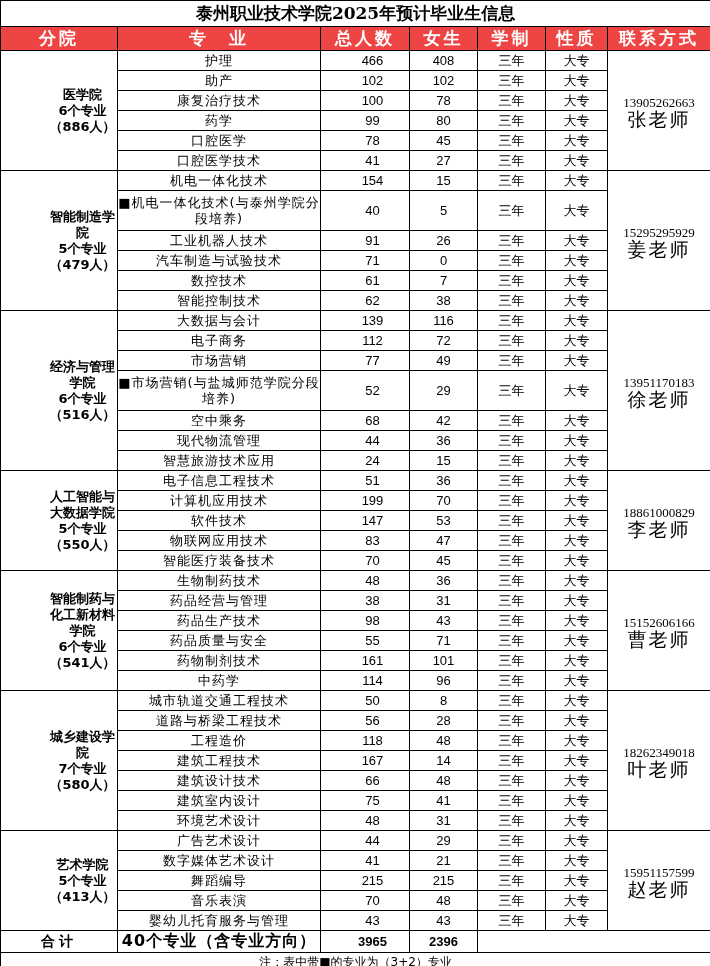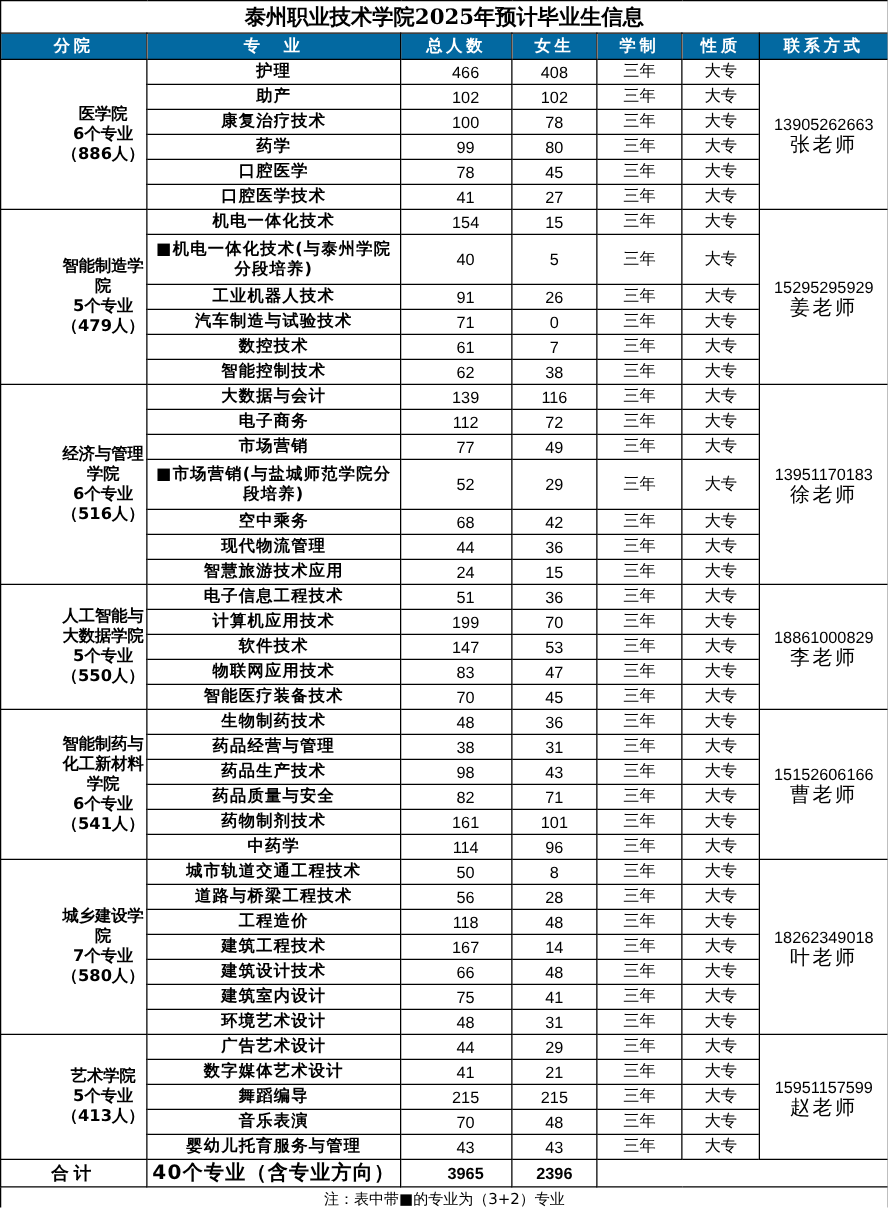--- a/index.html
+++ b/index.html
@@ -1,29 +1,29 @@
 <!DOCTYPE html>
 <html><head>
 <meta charset="utf-8">
 <style>
   html, body { margin: 0; padding: 0; background: #ffffff; }
   body { width: 710px; height: 966px; overflow: hidden; font-family: "DejaVu Sans", sans-serif; color: #000; }
   table { border-collapse: collapse; table-layout: fixed; width: 710px; }
   td, th { border: 1px solid #000; text-align: center; vertical-align: middle; padding: 0; overflow: hidden; }
   .title-row td { height: 25px; font-family: "DejaVu Serif", serif; font-weight: bold; font-size: 17px; letter-spacing: 0px; border-top: 1px solid #000; }
-  .head-row th { height: 20px; background: #0369a1; color: #fff; font-weight: bold; font-size: 13px; letter-spacing: 3px; }
+  .head-row th { height: 20px; background: #ef4444; color: #fff; font-weight: bold; font-size: 17px; letter-spacing: 3px; }
   .data-row td { height: 19px; font-size: 13px; line-height: 16px; }
   .data-row.tall td { height: 39px; }
   .dept { font-weight: bold; font-size: 12px; line-height: 17px; padding-left: 47px; }
-  .major { font-size: 13px; letter-spacing: 1px; font-weight: bold; }
+  .major { font-size: 13px; letter-spacing: 1px; }
   .num-total { font-family: "Liberation Sans", sans-serif; font-size: 13px; padding-left: 15px; }
   .num-female { font-family: "Liberation Sans", sans-serif; font-size: 13px; }
   .contact { font-size: 12px; line-height: 18px; }
-  .contact .phone { font-family: Liberation Sans, sans-serif; font-size: 13px; letter-spacing: 0px; }
-  .contact .teacher { font-size: 16px; letter-spacing: 2px; }
+  .contact .phone { font-family: Liberation Serif, serif; font-size: 13px; letter-spacing: 0px; }
+  .contact .teacher { font-size: 19px; letter-spacing: 2px; }
   .total-row td { height: 19px; font-weight: bold; }
   .total-row .total-label { font-size: 14px; letter-spacing: 4px; }
   .total-row .total-majors { font-size: 16px; letter-spacing: 1px; }
   .note-row td { height: 18px; font-size: 12px; text-align: center; }
 </style>
 </head>
 <body>
 
 <table>
   <colgroup>
@@ -277,21 +277,21 @@
       </tr>
       <tr class="data-row">
         <td class="major">药品生产技术</td>
         <td class="num-total">98</td>
         <td class="num-female">43</td>
         <td>三年</td>
         <td>大专</td>
       </tr>
       <tr class="data-row">
         <td class="major">药品质量与安全</td>
-        <td class="num-total">82</td>
+        <td class="num-total">55</td>
         <td class="num-female">71</td>
         <td>三年</td>
         <td>大专</td>
       </tr>
       <tr class="data-row">
         <td class="major">药物制剂技术</td>
         <td class="num-total">161</td>
         <td class="num-female">101</td>
         <td>三年</td>
         <td>大专</td>

